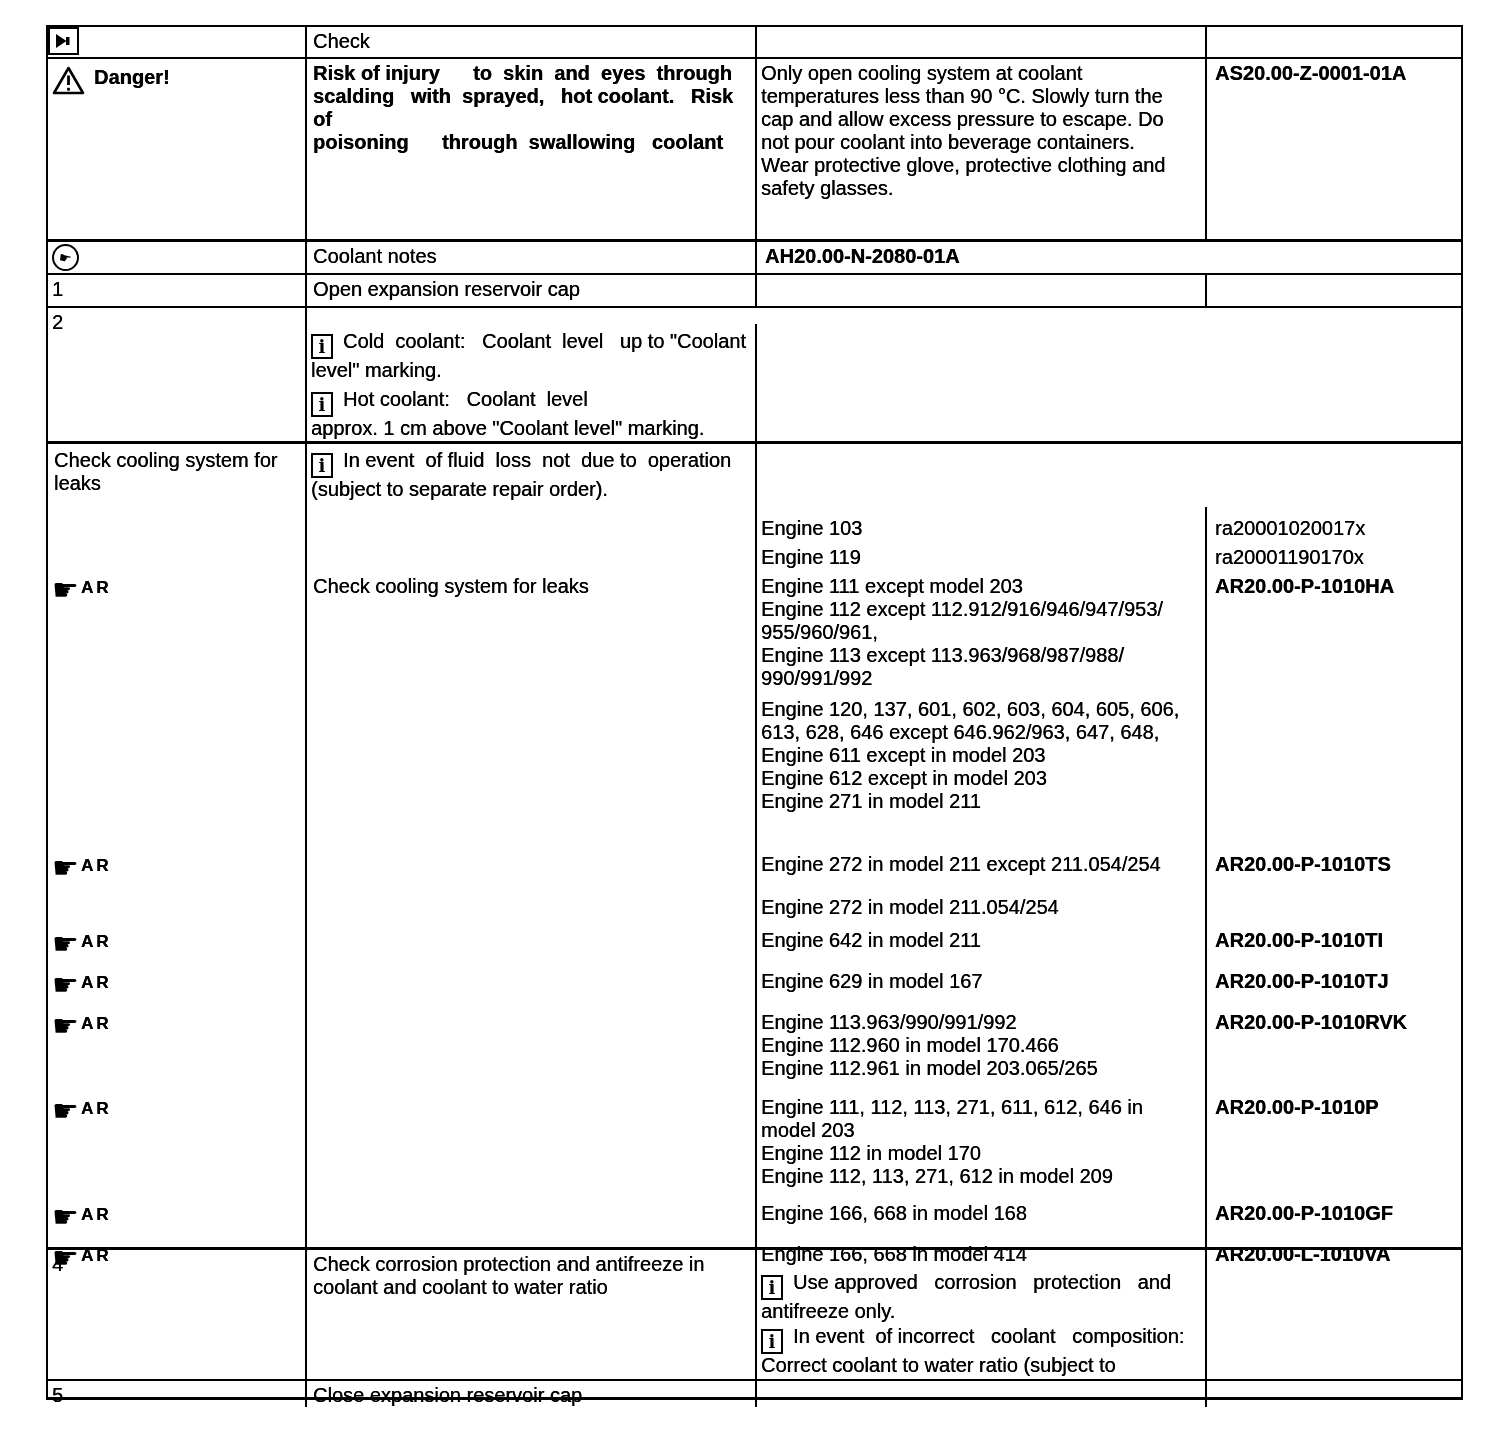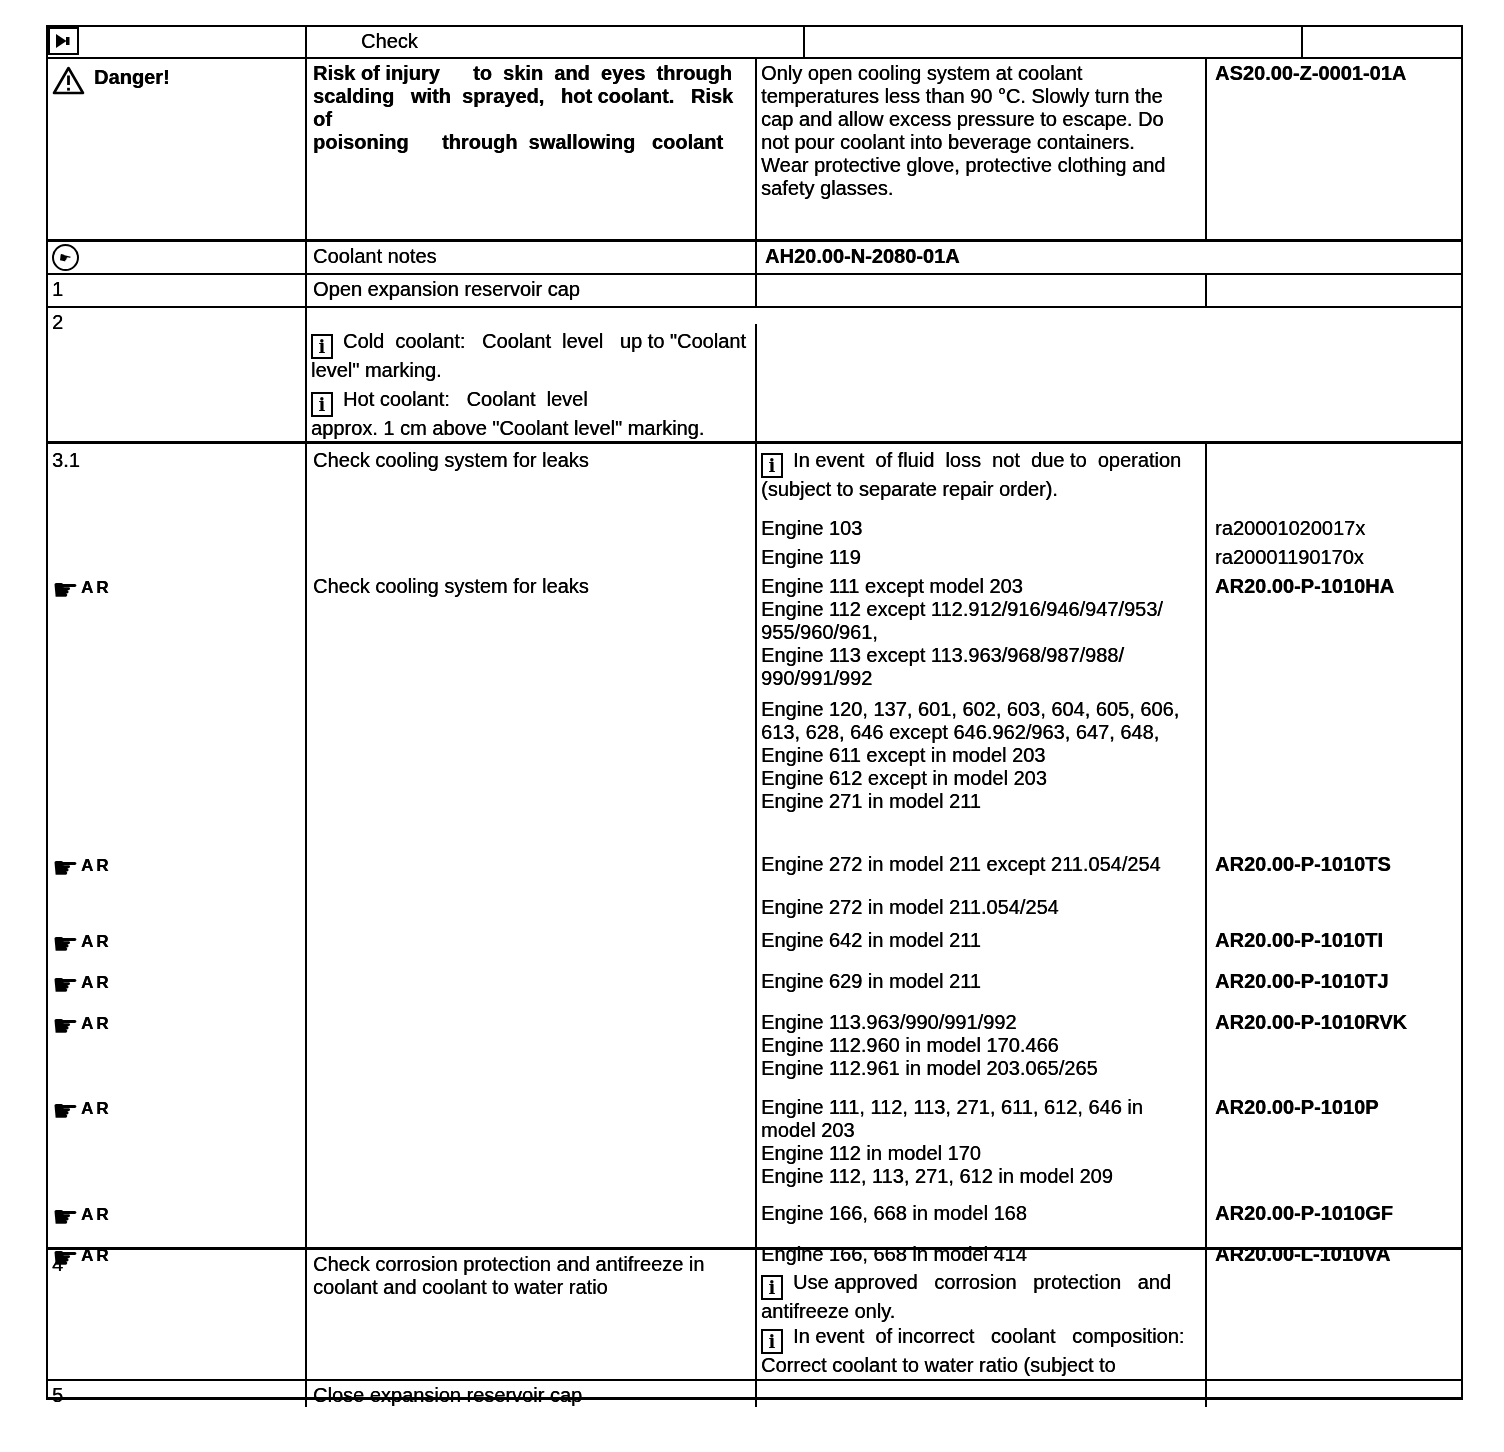--- a/index.html
+++ b/index.html
@@ -2,21 +2,21 @@
 <html><head>
 <meta charset="utf-8">
 <style>
   html,body{margin:0;padding:0;background:#fff;}
   .page{position:relative;width:1504px;height:1452px;background:#ffffff;color:#000;
         font-family:"Liberation Sans",sans-serif;font-size:20px;line-height:23px;
         text-shadow:0.35px 0 0 #000;}
   .doc-table{position:absolute;left:46px;top:25px;width:1417px;height:1375px;
         border:2px solid #000;border-bottom-width:3px;display:flex;flex-direction:column;box-sizing:border-box;}
   .row{display:grid;grid-template-columns:259px 450px 450px 1fr;border-top:2px solid #000;box-sizing:border-box;flex:none;}
-  .row:first-child{border-top:none;gap:48px;}
+  .row:first-child{border-top:none;}
   .row.t3{border-top-width:3px;}
   .cell{box-sizing:border-box;overflow:hidden;}
   .c1{padding:3px 4px 0 4px;border-right:2px solid #000;}
   .c2{padding:3px 6px 0 6px;border-right:2px solid #000;}
   .c3{padding:3px 5px 0 4px;border-right:2px solid #000;}
   .c4{padding:3px 4px 0 8px;}
   .pre{white-space:pre-wrap;}
   .bold{font-weight:bold;}
   
   .r-header{height:30px;}
@@ -129,21 +129,20 @@
 level" marking.</span></div>
         <div class="note"><span class="info">i</span><span class="pre">Hot coolant:   Coolant  level
 approx. 1 cm above "Coolant level" marking.</span></div>
       </div>
       <div class="cell c4"></div>
     </div>
 
     <div class="row r-s31 t3">
 
       <div class="srow sthead">
-        <div class="cell c1">3.1</div>
         <div class="cell c2">Check cooling system for leaks</div>
         <div class="cell c3">
           <div class="note"><span class="info">i</span><span class="pre">In event  of fluid  loss  not  due to  operation
 (subject to separate repair order).</span></div>
         </div>
         <div class="cell c4"></div>
       </div>
 
       <div class="srow st0">
         <div class="cell c1"></div>
@@ -198,21 +197,21 @@
       <div class="srow st6">
         <div class="cell c1"><span class="hand">☛</span><span class="ar">AR</span></div>
         <div class="cell c2"></div>
         <div class="cell c3 pre">Engine 642 in model 211</div>
         <div class="cell c4 code-b">AR20.00-P-1010TI</div>
       </div>
 
       <div class="srow st7">
         <div class="cell c1"><span class="hand">☛</span><span class="ar">AR</span></div>
         <div class="cell c2"></div>
-        <div class="cell c3 pre">Engine 629 in model 211</div>
+        <div class="cell c3 pre">Engine 629 in model 167</div>
         <div class="cell c4 code-b">AR20.00-P-1010TJ</div>
       </div>
 
       <div class="srow st8">
         <div class="cell c1"><span class="hand">☛</span><span class="ar">AR</span></div>
         <div class="cell c2"></div>
         <div class="cell c3 pre">Engine 113.963/990/991/992
 Engine 112.960 in model 170.466
 Engine 112.961 in model 203.065/265</div>
         <div class="cell c4 code-b">AR20.00-P-1010RVK</div>

